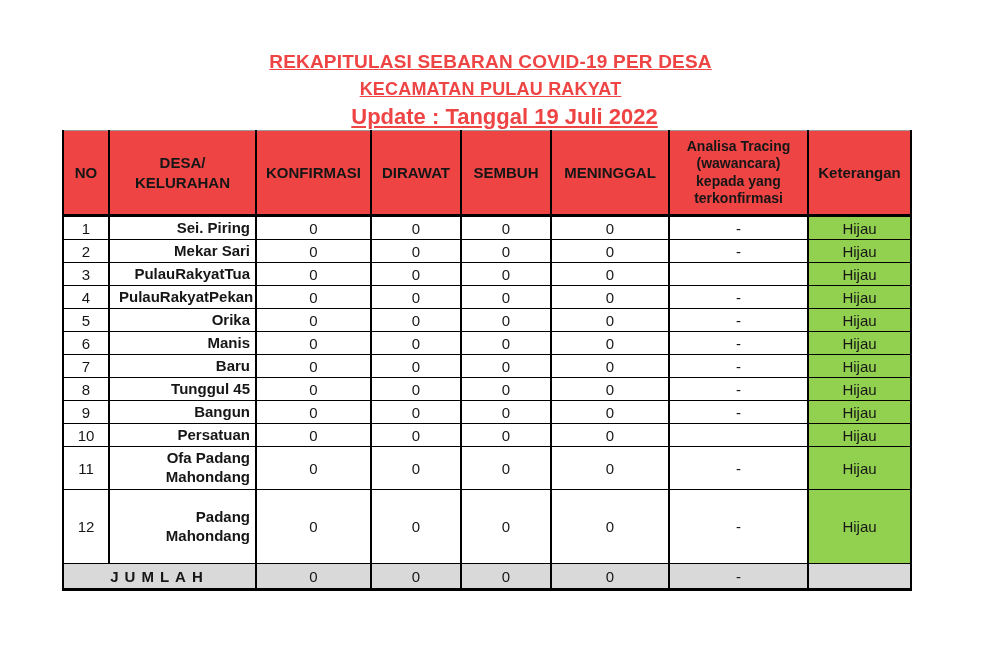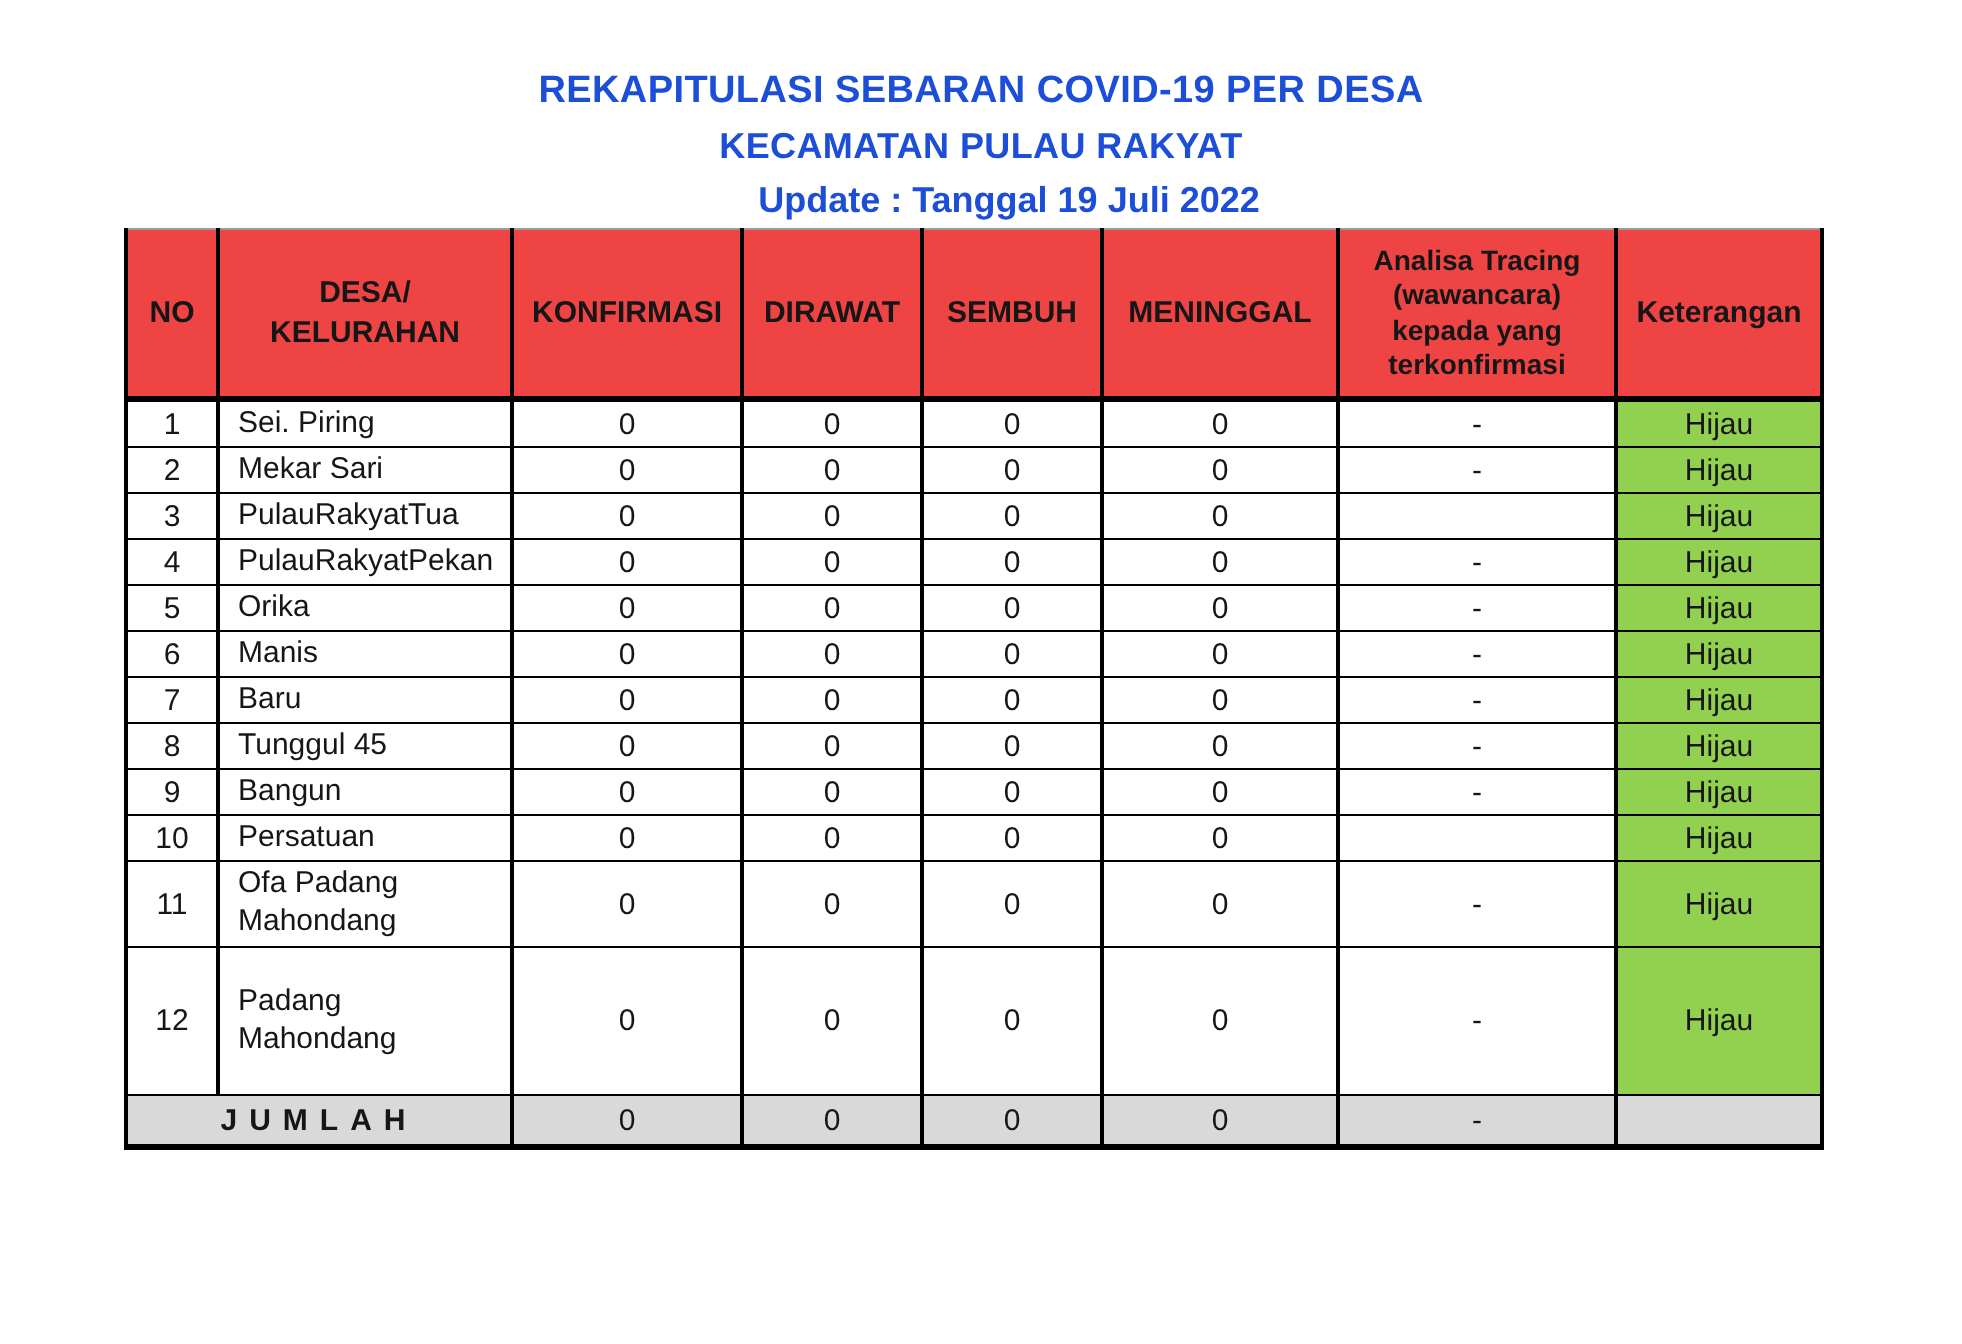--- a/index.html
+++ b/index.html
@@ -6,28 +6,29 @@
   .page {
     position: relative;
     width: 981px;
     height: 672px;
     background: #ffffff;
     overflow: hidden;
     font-family: "Liberation Sans", sans-serif;
     color: #1a1a1a;
   }
   .title-block {
-    padding-top: 32px;
-    text-align: center;
-    font-weight: bold;
-    color: #1d4ed8;
+    padding-top: 48px;
+    text-align: center;
+    font-weight: bold;
+    color: #ef4444;
+    text-decoration: underline;
   }
   .title-line-1 { font-size: 19px; line-height: 28px; letter-spacing: 0.2px; }
   .title-line-2 { font-size: 18px; line-height: 27px; letter-spacing: 0.2px; }
-  .title-line-3 { font-size: 18px; line-height: 27px; margin-left: 28px; }
+  .title-line-3 { font-size: 22px; line-height: 27px; margin-left: 28px; }
   .title-line-4 { font-size: 17px; line-height: 27px; }
 
   .section-label {
     margin: 15px 0 6px 46px;
     font-size: 16px;
     font-weight: bold;
     color: #111;
   }
 
   table.recap {
@@ -60,24 +61,25 @@
   .recap thead th.h-tracing { font-size: 14px; line-height: 1.25; }
   .recap tbody td {
     height: 22px;
     font-size: 15px;
     text-align: center;
     vertical-align: middle;
     padding: 0 5px;
     background: #ffffff;
   }
   .recap tbody td.col-desa {
-    text-align: left;
+    text-align: right;
     padding-left: 9px;
     white-space: pre-line;
     line-height: 1.25;
+    font-weight: bold;
   }
   .recap tbody td.green { background: #92d050; }
   .recap tbody tr.tall-2 td { height: 42px; }
   .recap tbody tr.tall-3 td { height: 73px; }
   .recap tfoot td {
     background: #d9d9d9;
     height: 22px;
     font-size: 15px;
     text-align: center;
     vertical-align: middle;

